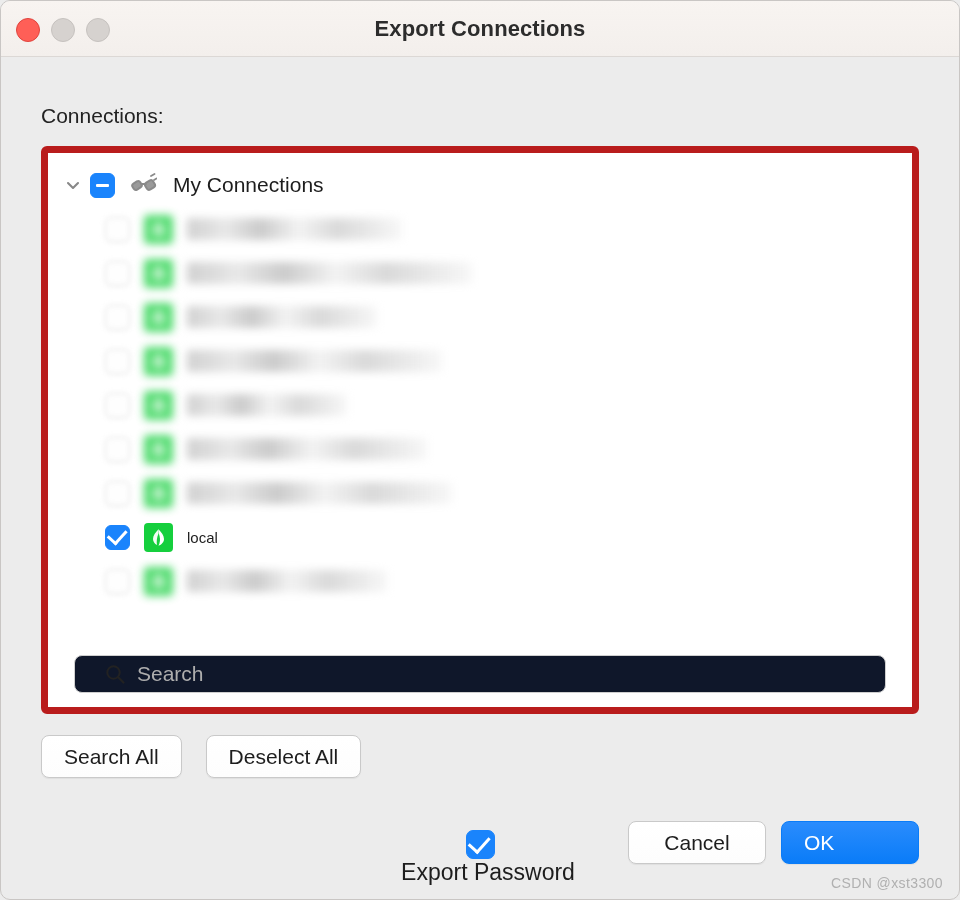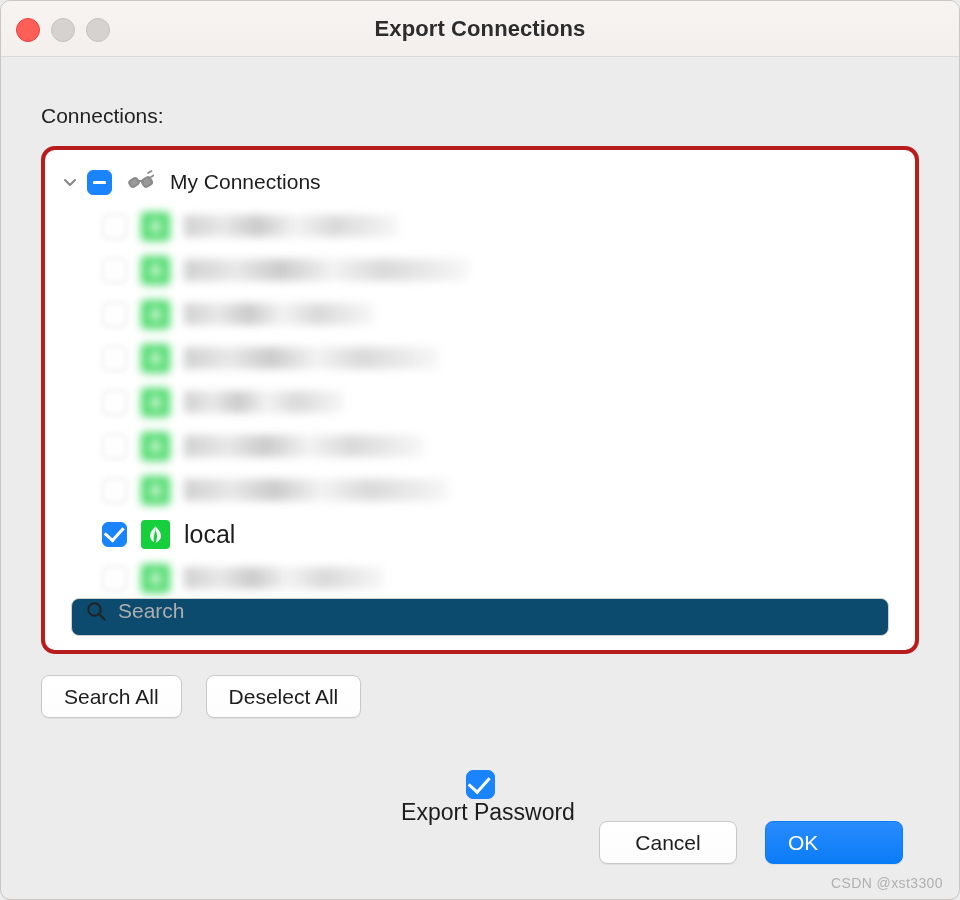--- a/index.html
+++ b/index.html
@@ -74,24 +74,24 @@
     font-size: 21px;
     color: #222;
     padding-top: 47px;
     padding-bottom: 19px;
     line-height: 1.1;
   }
 
   
   .listbox {
     position: relative;
-    height: 508px;
+    height: 568px;
     background: #ffffff;
-    border: 4px solid #b91c1c;
-    border-radius: 14px;
+    border: 7px solid #b91c1c;
+    border-radius: 6px;
     box-sizing: border-box;
     overflow: hidden;
   }
   .tree {
     position: relative;
     padding-top: 10px;
   }
 
   .row {
     display: flex;
@@ -167,21 +167,21 @@
     background: #15cf3d;
     margin-left: 14px;
     flex: none;
     display: flex;
     align-items: center;
     justify-content: center;
   }
 
   .row-label {
     margin-left: 14px;
-    font-size: 25px;
+    font-size: 15px;
     color: #1d1d1d;
     white-space: nowrap;
   }
   .row-label.root { font-size: 21px; }
 
   
   .redacted {
     margin-left: 14px;
     height: 22px;
     border-radius: 3px;
@@ -199,25 +199,26 @@
 
   
   .searchwrap {
     position: absolute;
     left: 26px;
     right: 26px;
     bottom: 14px;
   }
   .search {
     height: 38px;
-    background: #0c4a6e;
+    background: #0f172a;
     border: 1px solid #cfcfcf;
     border-radius: 8px;
     display: flex;
-    padding: 0 12px;
+    align-items: center;
+    padding: 0 28px;
     box-sizing: border-box;
   }
   .search .mag { flex: none; width: 24px; height: 24px; display:flex; align-items:center; justify-content:center;}
   .search .ph {
     margin-left: 10px;
     font-size: 21px;
     color: #adadad;
   }
 
   
@@ -258,24 +259,24 @@
     margin-left: 16px;
     font-size: 23px;
     color: #1d1d1d;
   }
   .cb.big { width: 29px; height: 29px; border-radius: 7px; }
   .cb.big .tick { width: 17px; height: 10px; }
 
   
   .actions {
     position: absolute;
-    right: 56px;
+    right: 40px;
     bottom: 37px;
     display: flex;
-    gap: 28px;
+    gap: 15px;
     margin-left: 44px;
   }
 
   
   .watermark {
     position: absolute;
     right: 16px;
     bottom: 8px;
     font-size: 14px;
     color: #b0b0b0;

